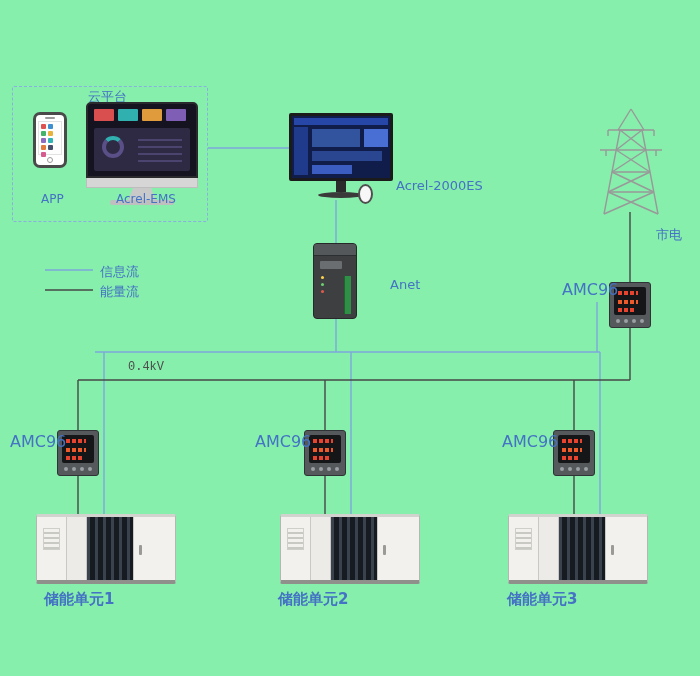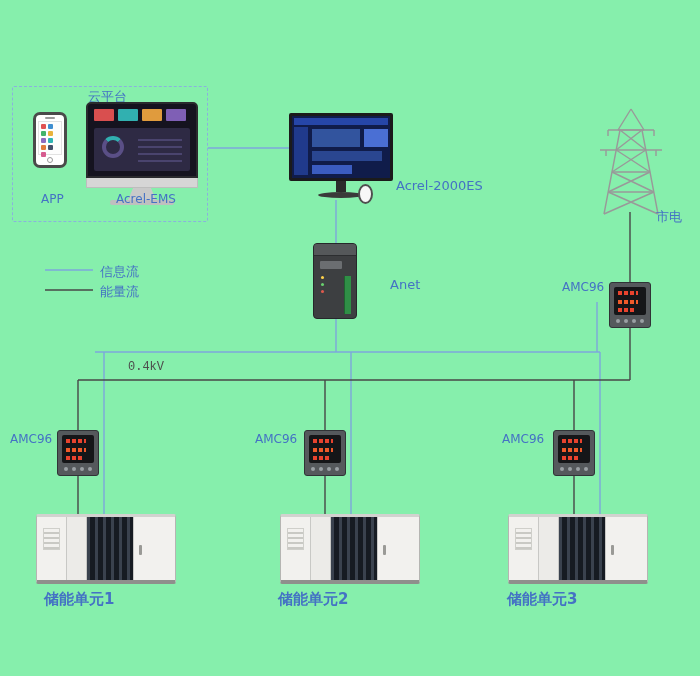--- a/index.html
+++ b/index.html
@@ -6,21 +6,21 @@
     --blue:#4472c4;
     --line-blue:#7da7dc;
     --line-dark:#474747;
   }
   *{box-sizing:border-box;margin:0;padding:0;}
   body{background:#fff;font-family:"DejaVu Sans","Liberation Sans",sans-serif;}
   .canvas{position:relative;width:700px;height:676px;background:#86efac;overflow:hidden;padding-left:33px;}
   .wires{position:absolute;left:0;top:0;pointer-events:none;}
 
   .lbl{position:absolute;color:var(--blue);font-size:13px;white-space:nowrap;}
-  .lbl.small{font-size:12px;}
+  .lbl.small{font-size:16px;}
   .lbl.dark{color:#4d4d4d;font-size:12px;}
   .lbl.unit{font-size:15px;font-weight:bold;}
 
   
   .cloud-box{position:absolute;left:12px;top:86px;width:196px;height:136px;
     border:1px dashed #8ab1dd;border-radius:2px;}
 
   
   .phone{position:absolute;left:33px;top:112px;width:34px;height:56px;background:#fff;
     border:3px solid #4a4a4a;border-radius:7px;display:flex;flex-direction:column;align-items:center;}
@@ -109,21 +109,21 @@
     background-image:repeating-linear-gradient(90deg,#3a424e 0 3px,#161b22 3px 8px);}
   .c-door2{width:30%;background:#f2f1ee;position:relative;}
   .c-handle{position:absolute;left:12%;top:45%;width:3px;height:10px;background:#9a9a96;border-radius:1px;}
   .unit1{left:36px;top:514px;} .unit2{left:280px;top:514px;} .unit3{left:508px;top:514px;}
 
   
   .l-cloud{left:88px;top:88px;}
   .l-app{left:41px;top:192px;font-size:12px;}
   .l-ems{left:116px;top:192px;font-size:12px;}
   .l-scada{left:396px;top:178px;}
-  .l-grid{left:656px;top:208px;text-align:center;}
+  .l-grid{left:656px;top:226px;text-align:center;}
   .l-info{left:100px;top:263px;}
   .l-energy{left:100px;top:283px;}
   .l-anet{left:390px;top:277px;}
   .l-amc-grid{left:562px;top:280px;}
   .l-04kv{left:128px;top:360px;font-family:Liberation Mono, monospace;}
   .l-amc1{left:10px;top:432px;}
   .l-amc2{left:255px;top:432px;}
   .l-amc3{left:502px;top:432px;}
   .l-u1{left:44px;top:590px;}
   .l-u2{left:278px;top:590px;}

